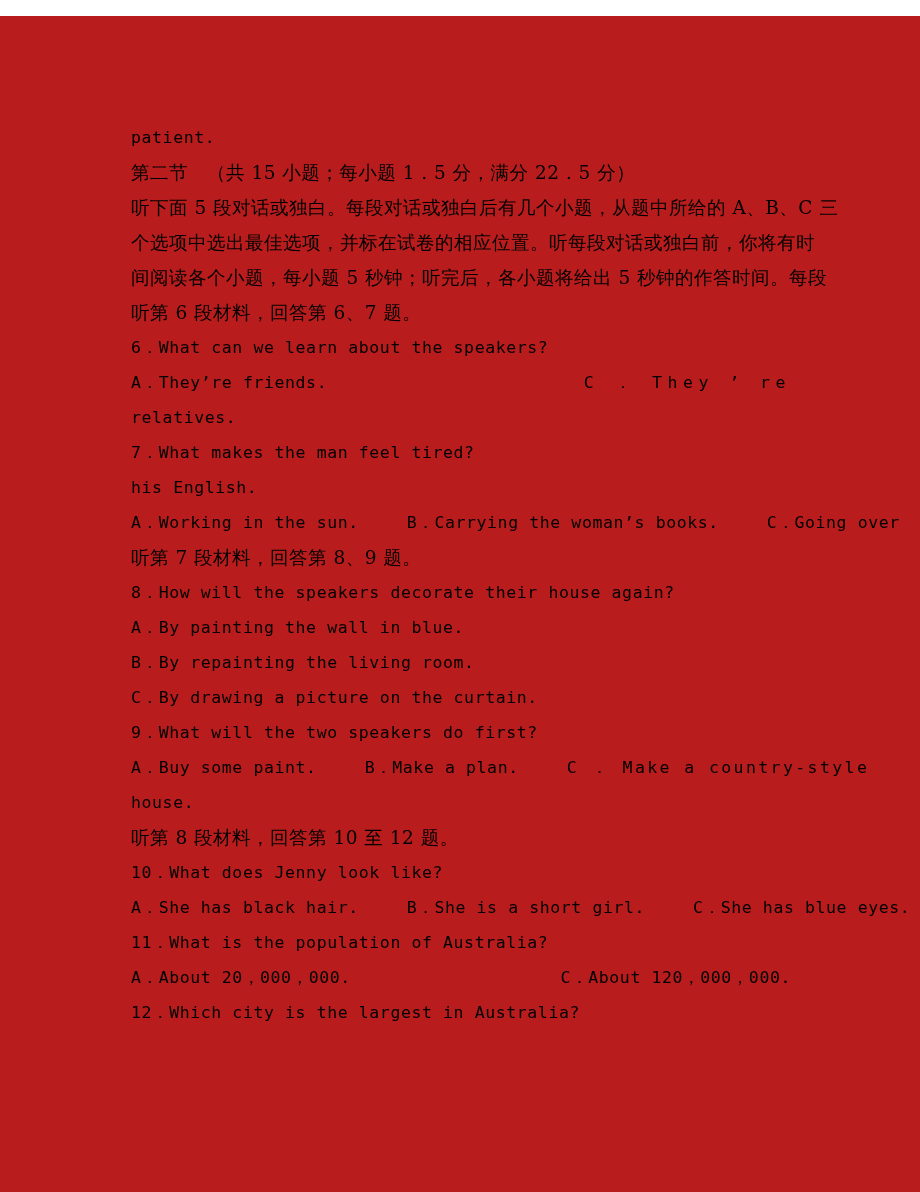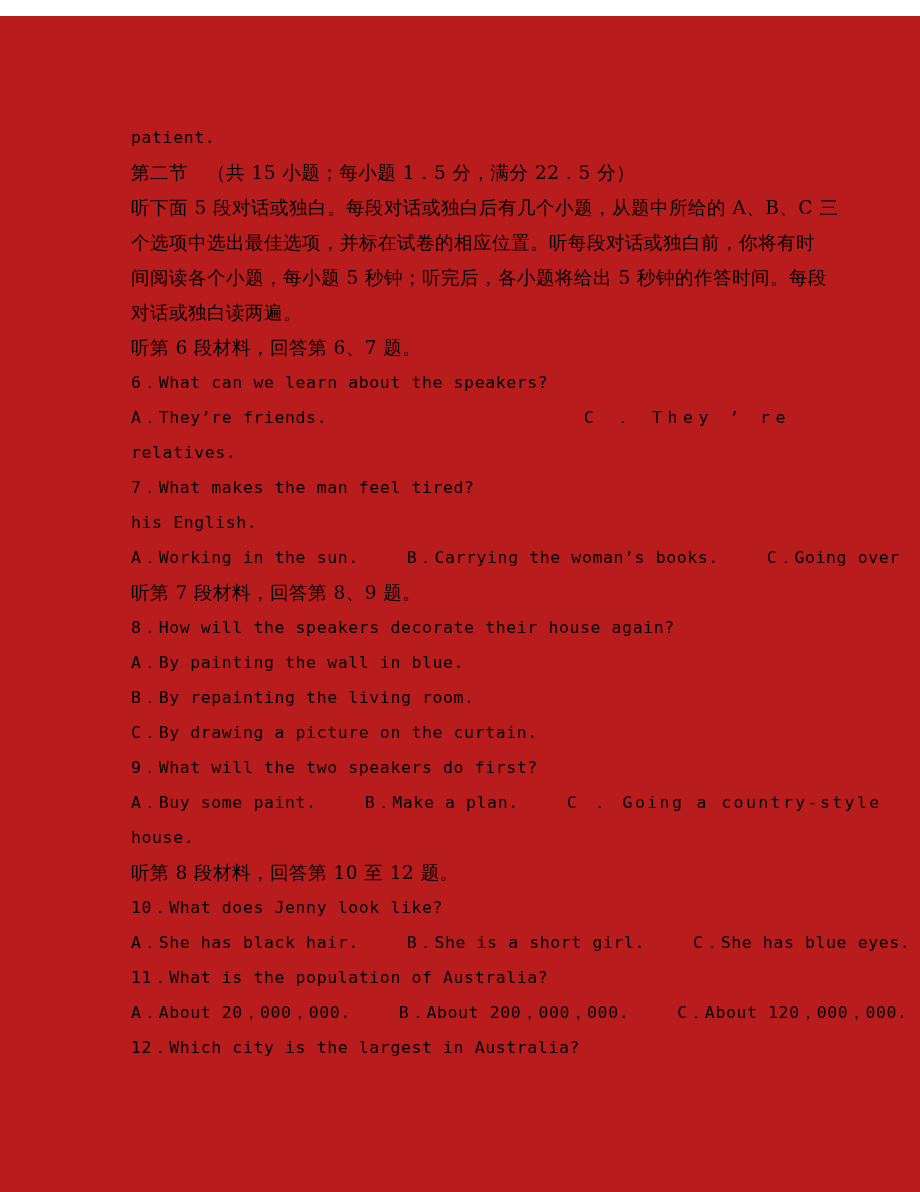--- a/index.html
+++ b/index.html
@@ -82,21 +82,20 @@
     <div class="line en">patient.</div>
 
     <div class="line cn">第二节　（共 15 小题；每小题 1．5 分，满分 22．5 分）</div>
 
     <div class="line cn">听下面 5 段对话或独白。每段对话或独白后有几个小题，从题中所给的 A、B、C 三</div>
 
     <div class="line cn">个选项中选出最佳选项，并标在试卷的相应位置。听每段对话或独白前，你将有时</div>
 
     <div class="line cn">间阅读各个小题，每小题 5 秒钟；听完后，各小题将给出 5 秒钟的作答时间。每段</div>
 
-    <div class="line cn">对话或独白读两遍。</div>
 
     <div class="line cn">听第 6 段材料，回答第 6、7 题。</div>
 
     <div class="line en">6．What can we learn about the speakers?</div>
 
     <div class="line justify">
       <span class="en">A．They’re friends.</span>
       <span class="en looser">C ． They ’ re</span>
     </div>
 
@@ -120,39 +119,38 @@
 
     <div class="line en">B．By repainting the living room.</div>
 
     <div class="line en">C．By drawing a picture on the curtain.</div>
 
     <div class="line en">9．What will the two speakers do first?</div>
 
     <div class="line justify">
       <span class="en">A．Buy some paint.</span>
       <span class="en">B．Make a plan.</span>
-      <span class="en loose">C ． Going a country-style</span>
+      <span class="en loose">C ． Make a country-style</span>
     </div>
 
     <div class="line en">house.</div>
 
     <div class="line cn">听第 8 段材料，回答第 10 至 12 题。</div>
 
     <div class="line en">10．What does Jenny look like?</div>
 
     <div class="line justify">
       <span class="en">A．She has black hair.</span>
       <span class="en">B．She is a short girl.</span>
       <span class="en">C．She has blue eyes.</span>
     </div>
 
     <div class="line en">11．What is the population of Australia?</div>
 
     <div class="line justify">
       <span class="en">A．About 20，000，000.</span>
-      <span class="en">B．About 200，000，000.</span>
       <span class="en">C．About 120，000，000.</span>
     </div>
 
     <div class="line en">12．Which city is the largest in Australia?</div>
 
   </div>
 </div>
 
 </body></html>

